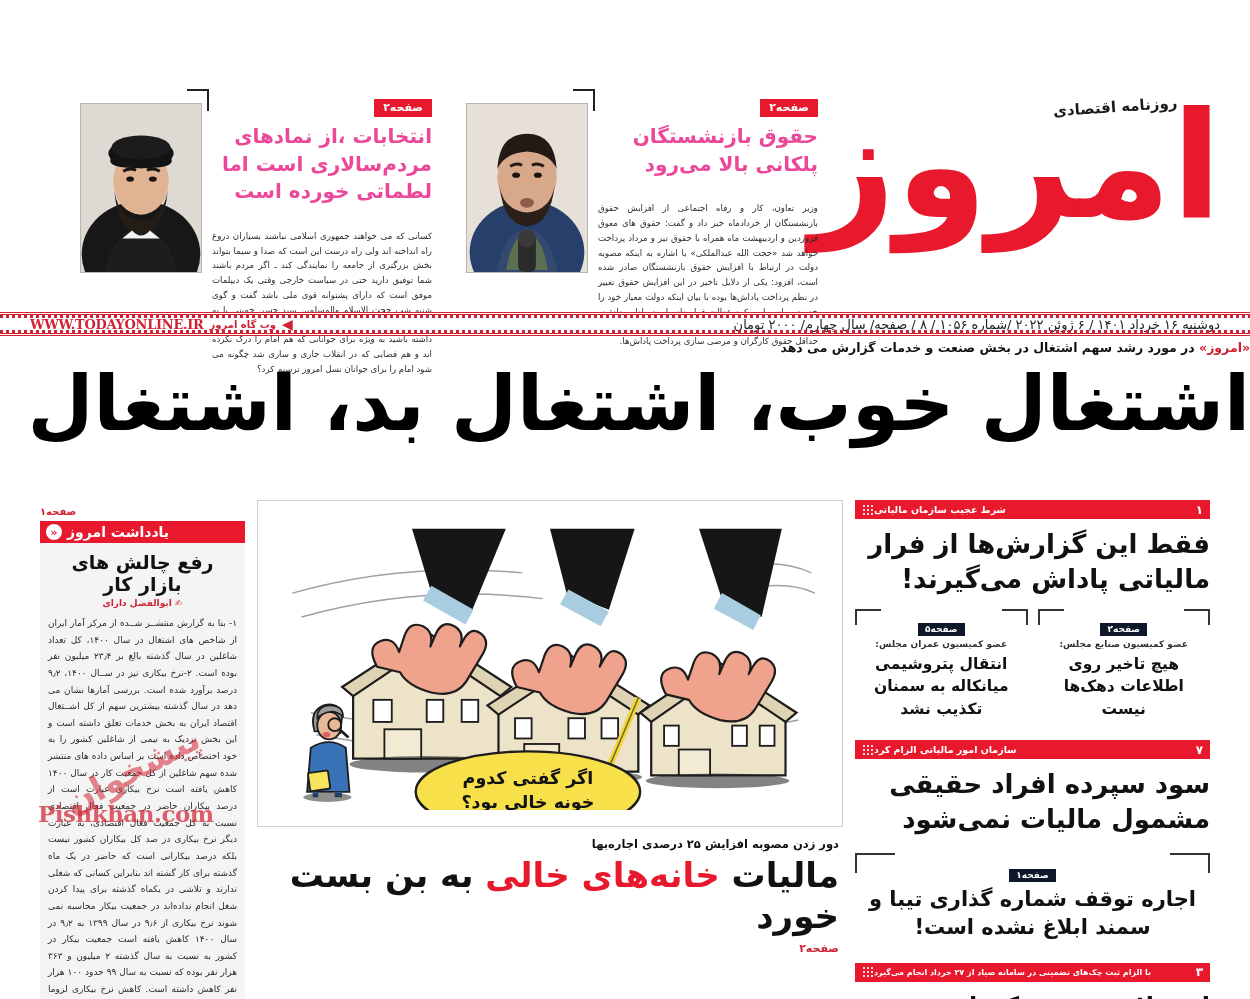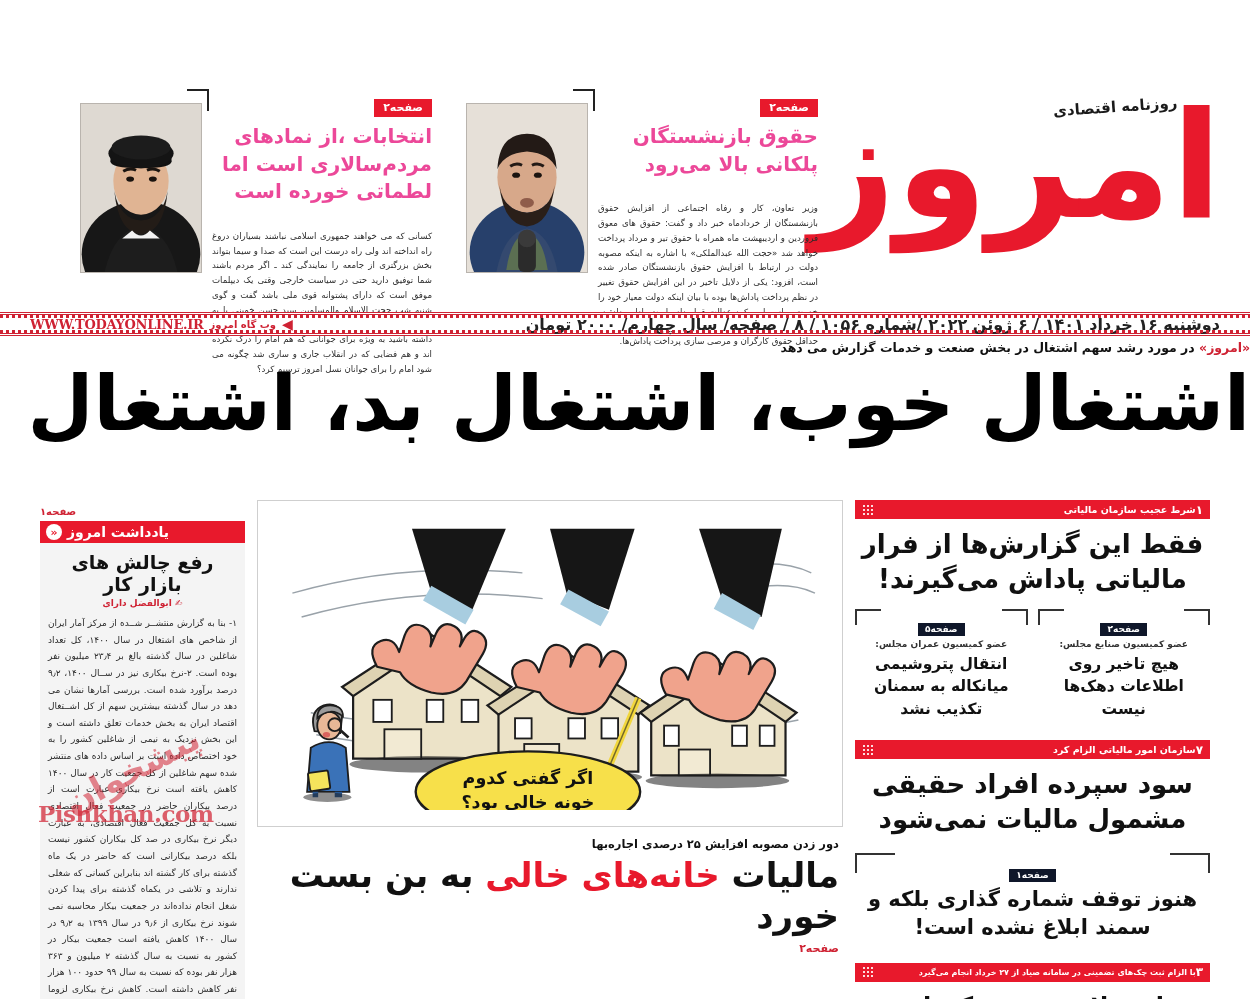--- a/index.html
+++ b/index.html
@@ -68,21 +68,21 @@
     position: absolute; top: 312px; right: 0; left: 0; height: 24px;
     border-top: 3px double #cf2233; border-bottom: 3px double #cf2233;
     display: flex; align-items: center; justify-content: space-between;
     padding: 0 30px; background: #fff;
   }
   .infobar-dots-top, .infobar-dots-bot {
     position: absolute; left: 0; right: 0; height: 3px;
     background-image: repeating-linear-gradient(to right,#cf2233 0 3px,transparent 3px 6px);
   }
   .infobar-dots-top { top: 0; } .infobar-dots-bot { bottom: 0; }
-  .infobar-right { font-size: 16px; color: #222; font-weight: bold; }
+  .infobar-right { font-size: 13px; color: #222; font-weight: normal; }
   .infobar-left { display: flex; align-items: center; gap: 6px; direction: ltr; }
   .site-url { font-size: 13px; font-weight: bold; color: #cf2233; font-family: "DejaVu Serif", serif; letter-spacing: -0.3px;}
   .site-fa { font-size: 10px; font-weight: bold; color: #cf2233; }
   .arrow-ic { color: #cf2233; font-size: 14px; line-height: 1; }
 
   
   .banner { position: absolute; top: 340px; right: 0; left: 0; text-align: right; }
   .banner-kicker { font-size: 12.5px; font-weight: bold; color: #111; margin-bottom: 6px; }
   .banner-kicker .hl { color: #cf2233; }
   .banner-title {
@@ -93,27 +93,27 @@
   
   .main { position: absolute; top: 500px; right: 0; left: 0; bottom: 0; display: flex; flex-direction: row; padding: 0 40px; gap: 12px;}
 
   
   .col-right { width: 355px; flex: 0 0 355px; display: flex; flex-direction: column; gap: 6px; }
   .redbar {
     background: #e8192c; color: #fff; height: 19px; display: flex; align-items: center;
     justify-content: space-between; padding: 0 7px; position: relative;
   }
   .redbar .num { font-size: 12px; font-weight: bold; }
-  .redbar .lbl { font-size: 9.5px; font-weight: bold; flex: 1; text-align: right; }
+  .redbar .lbl { font-size: 9.5px; font-weight: bold; flex: 1; text-align: left; }
   .redbar .dots {
     width: 12px; height: 12px;
     background-image: radial-gradient(#fff 28%, transparent 30%);
     background-size: 4px 4px; opacity: .85;
   }
-  .news-head { font-size: 26px; font-weight: bold; line-height: 1.34; color: #111; text-align: center; }
+  .news-head { font-size: 26px; font-weight: bold; line-height: 1.34; color: #111; }
   .news-head.sm { font-size: 21px; }
 
   .two-box { display: flex; gap: 10px; }
   .mini-box {
     flex: 1; position: relative; padding: 8px 6px 6px; text-align: center;
   }
   .mini-box::before {
     content:""; position:absolute; top:0; right:0; width:26px; height:2px; background:#333;
   }
   .mini-box::after {
@@ -305,21 +305,21 @@
         </div>
         <div class="news-head" style="margin-top:8px">سود سپرده افراد حقیقی مشمول مالیات نمی‌شود</div>
       </div>
 
       <div class="framed" style="margin-top:10px">
         <span class="fc tr1"></span>
         <span class="fc tr2"></span>
         <span class="fc tl1"></span>
         <span class="fc tl2"></span>
         <span class="mini-badge">صفحه۱</span>
-        <div class="news-head sm">هنوز توقف شماره گذاری بلکه و سمند ابلاغ نشده است!</div>
+        <div class="news-head sm">اجاره توقف شماره گذاری تیبا و سمند ابلاغ نشده است!</div>
       </div>
 
       <div style="margin-top:8px">
         <div class="redbar">
           <span class="num">۳</span>
           <span class="lbl" style="font-size:8px">با الزام ثبت چک‌های تضمینی در سامانه صیاد از ۲۷ خرداد انجام می‌گیرد</span>
           <span class="dots"></span>
         </div>
         <div class="news-head" style="margin-top:8px;font-size:24px">استعلام صحت چک‌های تضمینی بدون مراجعه به بانک</div>
       </div>

